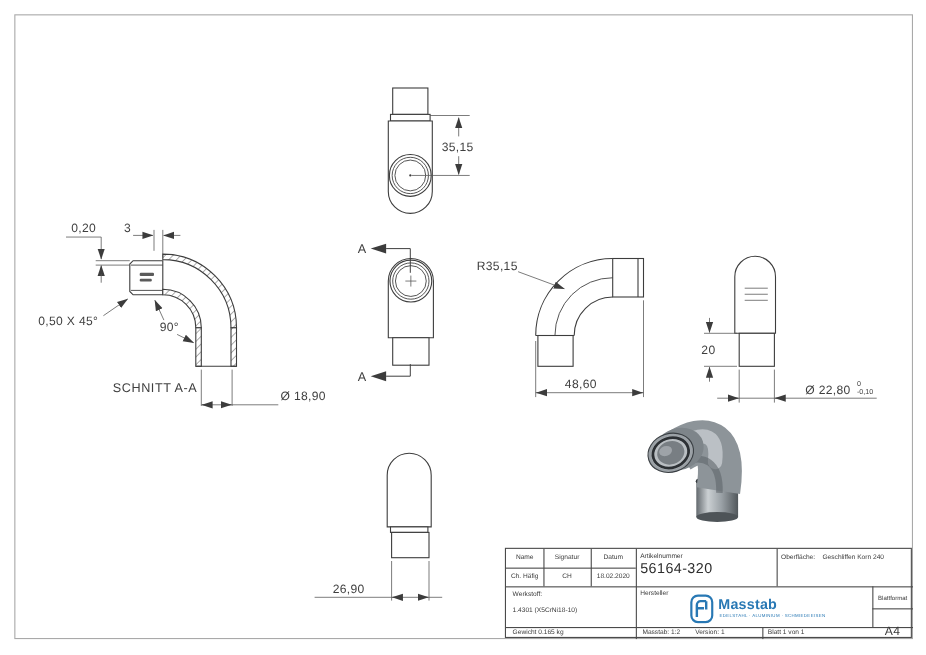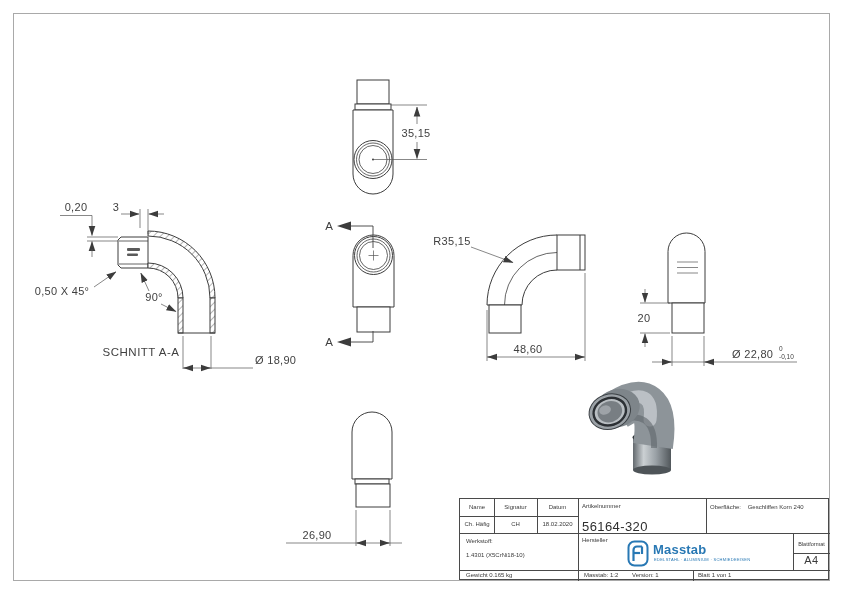--- a/index.html
+++ b/index.html
@@ -232,21 +232,21 @@
   <div class="tb-line" style="left:333px;top:54px;width:37px;height:1px;"></div>
 
   <div class="tb-cell tb-center" style="left:0;top:5px;width:34px;">Name</div>
   <div class="tb-cell tb-center" style="left:34px;top:5px;width:43px;">Signatur</div>
   <div class="tb-cell tb-center" style="left:77px;top:5px;width:41px;">Datum</div>
   <div class="tb-cell tb-center" style="left:0;top:22px;width:34px;">Ch. Häfig</div>
   <div class="tb-cell tb-center" style="left:34px;top:22px;width:43px;">CH</div>
   <div class="tb-cell tb-center" style="left:77px;top:22px;width:41px;">18.02.2020</div>
 
   <div class="tb-cell" style="left:122px;top:4px;">Artikelnummer</div>
-  <div class="tb-cell article-big" style="left:122px;top:24px;">56164-320</div>
+  <div class="tb-cell article-big" style="left:122px;top:14px;">56164-320</div>
 
   <div class="tb-cell" style="left:250px;top:5px;">
     <span>Oberfläche:</span>
     <span style="margin-left:5px;">Geschliffen Korn 240</span>
   </div>
 
   <div class="tb-cell" style="left:6px;top:39px;">Werkstoff:</div>
   <div class="tb-cell" style="left:6px;top:53px;">1.4301 (X5CrNi18-10)</div>
 
   <div class="tb-cell" style="left:122px;top:38px;">Hersteller</div>
@@ -256,19 +256,19 @@
       <rect x="1.5" y="1.5" width="19" height="24" rx="6" fill="none" stroke="#2878b4" stroke-width="2"></rect>
       <path d="M15,6.5 L10,6.5 A3.5,3.5 0 0 0 6.5,10 L6.5,21" fill="none" stroke="#2878b4" stroke-width="2.2"></path>
       <line x1="6.5" y1="13" x2="13" y2="13" stroke="#2878b4" stroke-width="2.2"></line>
       <path d="M15,6.5 L15,14" fill="none" stroke="#2878b4" stroke-width="2.2"></path>
     </svg>
     <div class="logo-text" style="position:absolute;left:26px;top:2px;color:#2878b4;">Masstab</div>
     <div class="logo-tagline" style="position:absolute;left:27px;top:17px;color:#2878b4;">EDELSTAHL · ALUMINIUM · SCHMIEDEEISEN</div>
   </div>
 
   <div class="tb-cell tb-center" style="left:333px;top:42px;width:37px;font-size:5.5px;">Blattformat</div>
-  <div class="tb-cell tb-center fmt-big" style="left:333px;top:58px;width:37px;">A4</div>
+  <div class="tb-cell tb-center fmt-big" style="left:333px;top:72px;width:37px;">A4</div>
 
   <div class="tb-cell" style="left:6px;top:73px;">Gewicht 0.165 kg</div>
   <div class="tb-cell" style="left:124px;top:73px;">Masstab: 1:2</div>
   <div class="tb-cell" style="left:172px;top:73px;">Version: 1</div>
   <div class="tb-cell" style="left:238px;top:73px;">Blatt 1 von 1</div>
 </div>
 
 </body></html>

